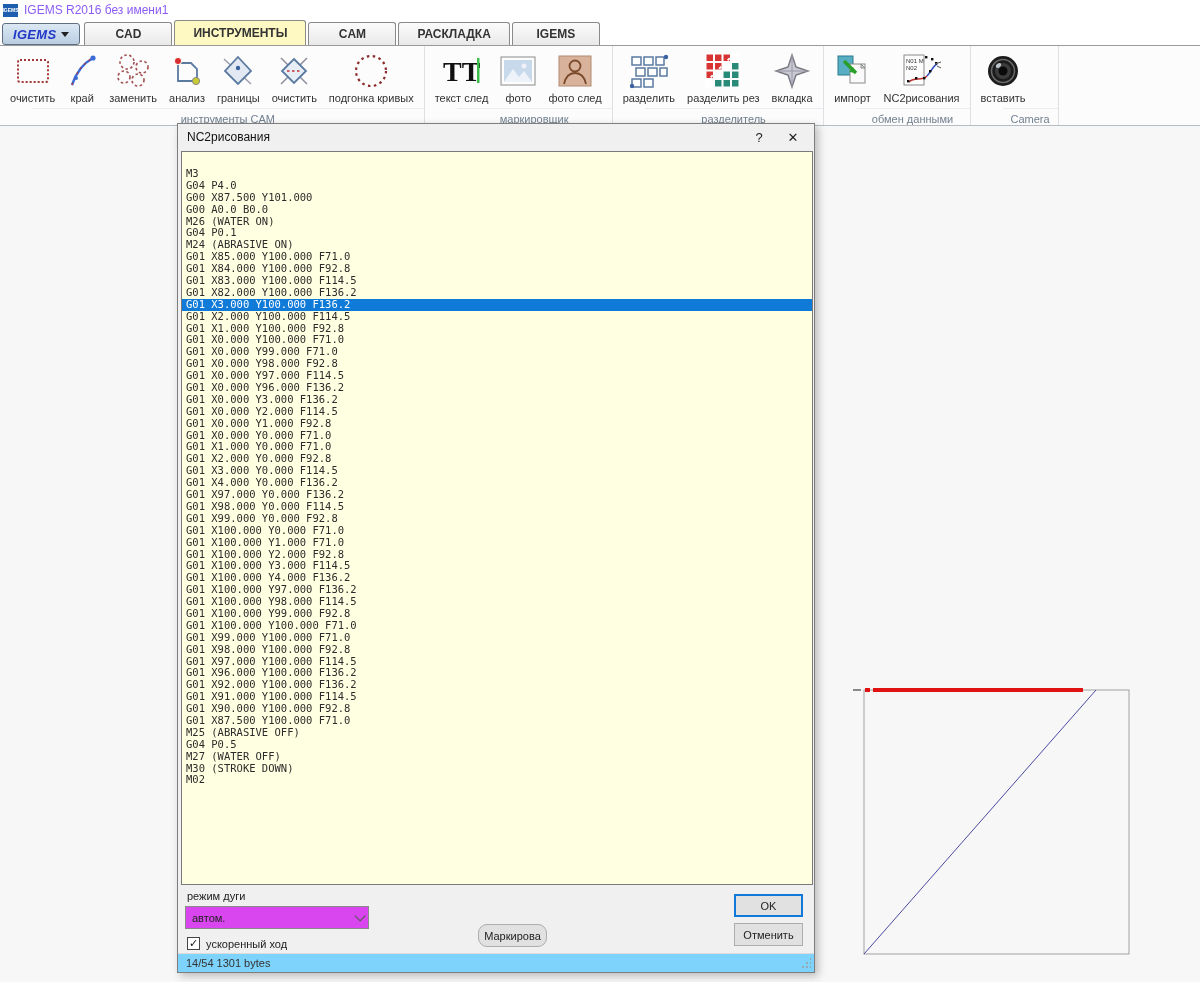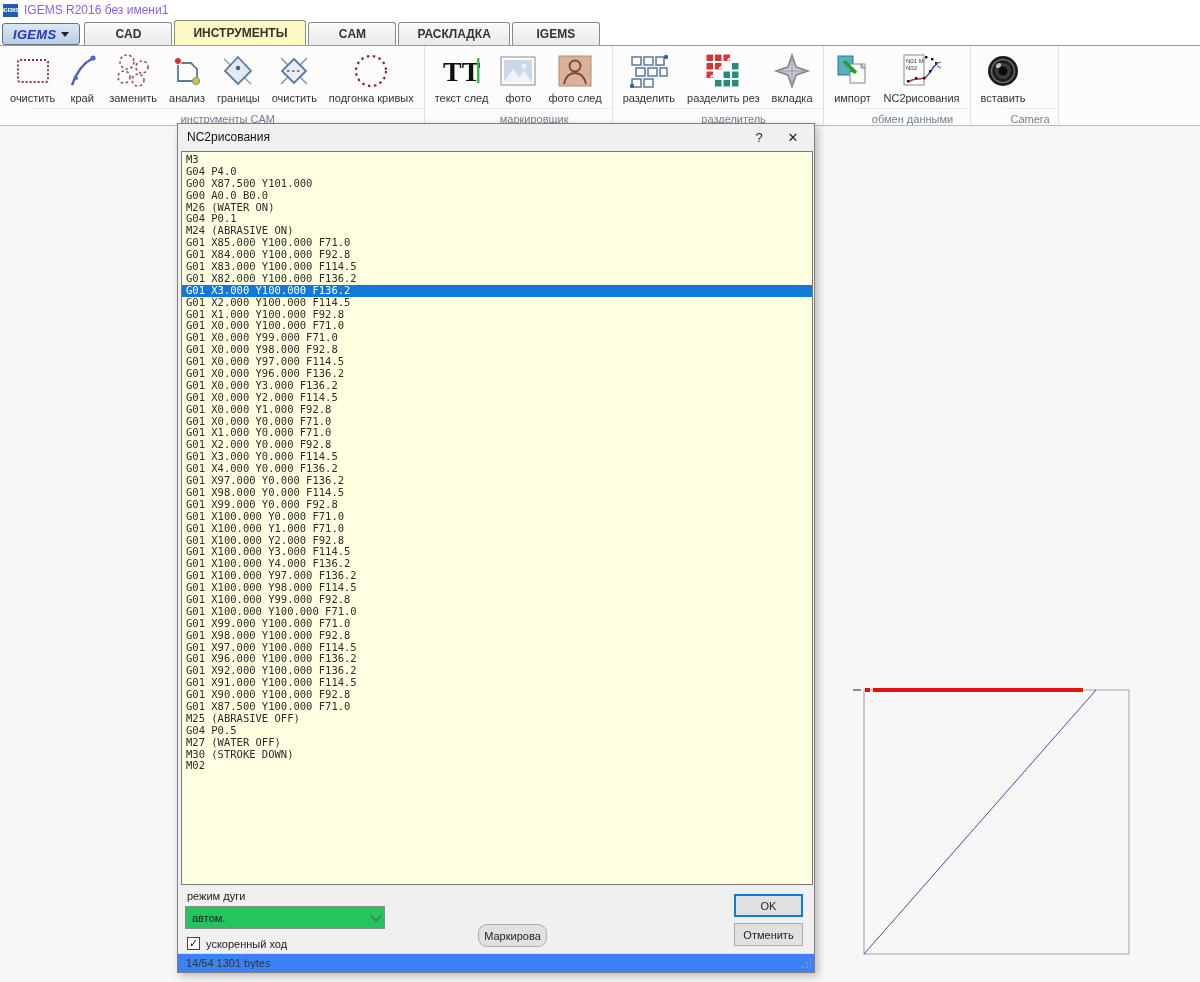--- a/index.html
+++ b/index.html
@@ -52,45 +52,45 @@
   .dlg-title { position:absolute; left:0; top:0; right:0; height:26px; background:#f0f0f0;
                display:flex; align-items:center; }
   .dlg-title-text { font-size:12px; color:#111; padding-left:9px; flex:1; }
   .dlg-btn { width:34px; height:24px; display:flex; align-items:center; justify-content:center;
              font-size:13px; color:#222; cursor:pointer; }
   .dlg-close { margin-right:4px; }
 
   .dlg-text { position:absolute; left:3px; top:27px; width:632px; height:734px;
               background:#ffffe1; border:1px solid #7a7a7a; overflow:hidden;
               font-family:"DejaVu Sans Mono", monospace; font-size:10.5px; line-height:11.9px;
-              color:#2b2b2b; padding:2px 0 0 4px; cursor:text; }
+              color:#2b2b2b; padding:16px 0 0 4px; cursor:text; }
   .nc-line { white-space:pre; height:11.9px; }
   .nc-line.sel { background:#0f7ad8; color:#ffffff; margin-left:-4px; padding-left:4px;
                  margin-right:-1px; }
 
   .dlg-controls { position:absolute; left:0; top:761px; width:636px; height:68px; }
   .arc-label { position:absolute; left:9px; top:5px; font-size:11px; color:#222; }
-  .combo { position:absolute; left:7px; top:21px; width:200px; height:23px; background:#22c55e;
+  .combo { position:absolute; left:7px; top:21px; width:184px; height:23px; background:#d946ef;
            border:1px solid #8a8a8a; display:flex; align-items:center; padding:0 6px;
            font-size:11px; color:#222; cursor:pointer; }
   .combo .c-val { flex:1; }
   .combo .chev { width:8px; height:8px; border-right:1.5px solid #555; border-bottom:1.5px solid #555;
                  transform:rotate(45deg) translateY(-3px); }
   .checkrow { position:absolute; left:9px; top:52px; display:flex; align-items:center; gap:6px; cursor:pointer; }
   .checkbox { width:13px; height:13px; background:#fff; border:1px solid #444; font-size:11px;
               line-height:11px; text-align:center; color:#111; }
   .checklabel { font-size:11px; color:#222; }
   .btn { position:absolute; height:23px; width:69px; background:#e1e1e1; border:1px solid #adadad;
          font-size:11px; color:#222; display:flex; align-items:center; justify-content:center;
          cursor:pointer; font-family:"Liberation Sans", sans-serif; }
   .btn-marking { left:300px; top:39px;border-radius:9px; }
   .btn-ok { left:556px; top:9px; border:2px solid #0f7ad8; }
   .btn-cancel { left:556px; top:38px; }
 
-  .dlg-status { position:absolute; left:0; top:829px; width:636px; height:19px; background:#3b82f6;
+  .dlg-status { position:absolute; left:0; top:829px; width:636px; height:19px; background:#7dd3fc;
                 border-top:1px solid #dcdcdc; display:flex; align-items:center; }
   .status-text { font-size:11px; color:#333; padding-left:8px; flex:1; }
   .grip { padding-right:3px; }
 </style>
 </head>
 <body>
 
 <div class="app">
 
   <div class="titlebar">

